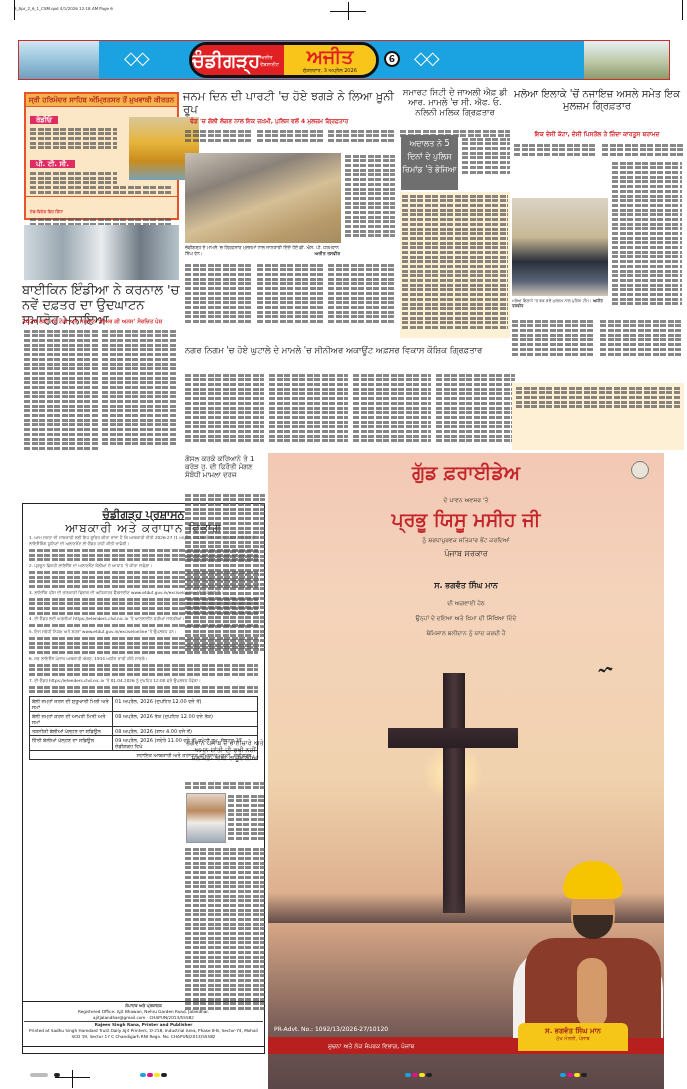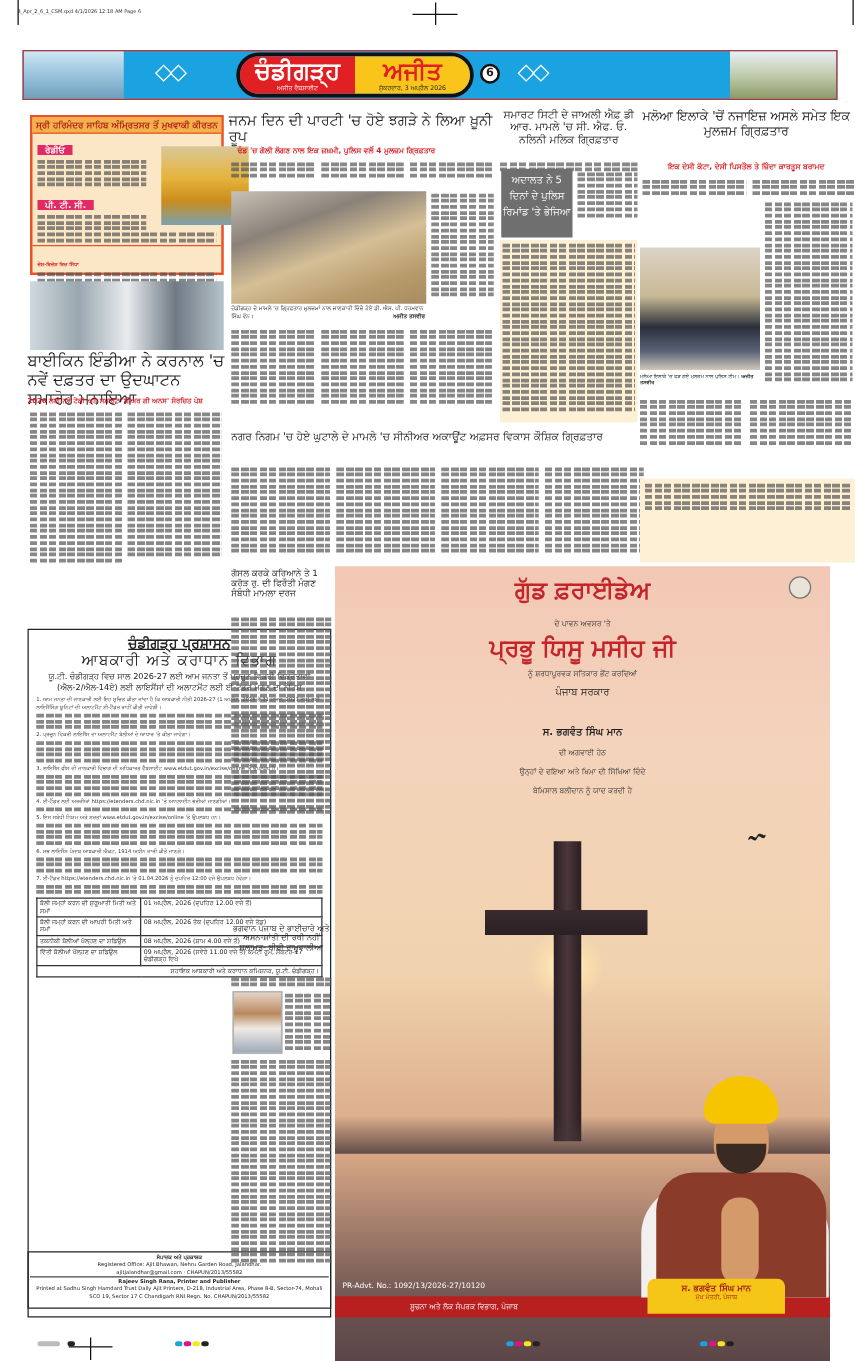--- a/index.html
+++ b/index.html
@@ -5,21 +5,21 @@
 *{box-sizing:border-box;margin:0;padding:0}
 body{width:687px;height:1089px;background:#fff;position:relative;overflow:hidden;font-family:"DejaVu Sans",sans-serif;color:#222}
 .abs{position:absolute}
 .slug{top:6px;left:14px;font-size:4px;color:#333}
 .regh{height:1px;background:#111}
 .regv{width:1px;background:#111}
 .masthead{left:18px;top:40px;width:652px;height:40px;border:1px solid #c9302c;background:#1aa3e0;overflow:hidden}
 .mh-photoL{left:0;top:0;width:80px;height:38px;background:linear-gradient(180deg,#cfe6f2 0%,#9ec7df 45%,#6f9fbd 100%)}
 .mh-photoR{right:0;top:0;width:85px;height:38px;background:linear-gradient(180deg,#e8f0f3 0%,#bcc8a6 55%,#8c9a6a 100%)}
 .mh-pill{left:170px;top:1px;width:190px;height:36px;border-radius:18px;border:3px solid #111;overflow:hidden;display:flex}
-.mh-red{width:50%;background:#e02023;color:#fff;display:flex;flex-direction:column;align-items:center;justify-content:center}
+.mh-red{width:50%;background:#e02023;color:#fff;display:flex;flex-direction:row;align-items:center;justify-content:center}
 .mh-yel{width:50%;background:#f9c51a;color:#e02023;display:flex;flex-direction:column;align-items:center;justify-content:center}
 .mh-title{font-size:19px;font-weight:bold;line-height:20px}
 .mh-sub{font-size:5px;color:#fff;margin-top:1px}
 .mh-date{font-size:5px;color:#222;margin-top:1px}
 .mh-page{left:365px;top:10px;width:16px;height:16px;border-radius:50%;border:2px solid #111;background:#fff;font-size:9px;font-weight:bold;text-align:center;line-height:12px}
 .diamonds{font-size:18px;color:#fff;letter-spacing:-2px}
 .box-col{left:24px;top:92px;width:155px;height:128px;background:#fbe7c5;border:2px solid #e8542a}
 .box-title{background:#f4b24a;color:#b51f1f;font-size:7px;font-weight:bold;text-align:center;padding:2px 0;border-bottom:1px solid #e8542a}
 .tag{display:inline-block;background:#e02b63;color:#fff;font-size:7px;font-weight:bold;padding:0 6px;margin:2px 4px}
 .temple{left:103px;top:23px;width:70px;height:63px;background:linear-gradient(180deg,#d9c79a 0%,#e6b43b 40%,#c98d1e 70%,#7aa1b2 100%)}
@@ -466,21 +466,20 @@
   <div class="line"></div>
     <div class="line"></div>
     <div class="line"></div>
     <div class="line"></div>
     <div class="line"></div>
 </div>
 
 <div class="abs notice">
   <h2>ਚੰਡੀਗੜ੍ਹ ਪ੍ਰਸ਼ਾਸਨ</h2>
   <h3>ਆਬਕਾਰੀ ਅਤੇ ਕਰਾਧਾਨ ਵਿਭਾਗ</h3>
-  <div class="intro">ਯੂ.ਟੀ. ਚੰਡੀਗੜ੍ਹ ਵਿਚ ਸਾਲ 2026-27 ਲਈ ਆਮ ਜਨਤਾ ਤੋਂ ਪ੍ਰਚੂਨ ਵਿਕਰੀ ਵਿਕ੍ਰੇਤਾਵਾਂ (ਐਲ-2/ਐਲ-14ਏ) ਲਈ ਲਾਇਸੈਂਸਾਂ ਦੀ ਅਲਾਟਮੈਂਟ ਲਈ ਈ-ਟੈਂਡਰ ਮੰਗਣ ਦਾ ਨੋਟਿਸ</div>
   <div style="font-size:4.2px;line-height:6.2px;color:#333">
     <div>1. ਆਮ ਜਨਤਾ ਦੀ ਜਾਣਕਾਰੀ ਲਈ ਇਹ ਸੂਚਿਤ ਕੀਤਾ ਜਾਂਦਾ ਹੈ ਕਿ ਆਬਕਾਰੀ ਨੀਤੀ 2026-27 (1 ਅਪ੍ਰੈਲ, 2026 ਤੋਂ 31 ਮਾਰਚ, 2027 ਤੱਕ) ਲਈ ਲਾਇਸੈਂਸਿੰਗ ਯੂਨਿਟਾਂ ਦੀ ਅਲਾਟਮੈਂਟ ਈ-ਟੈਂਡਰ ਰਾਹੀਂ ਕੀਤੀ ਜਾਵੇਗੀ।</div>
     <div class="line"></div>
       <div class="line"></div>
       <div class="line"></div>
     <div>2. ਪ੍ਰਚੂਨ ਵਿਕਰੀ ਲਾਇਸੈਂਸ ਦਾ ਅਲਾਟਮੈਂਟ ਬੋਲੀਆਂ ਦੇ ਆਧਾਰ 'ਤੇ ਕੀਤਾ ਜਾਵੇਗਾ।</div>
     <div class="line"></div>
       <div class="line"></div>
       <div class="line"></div>
       <div class="line"></div>

